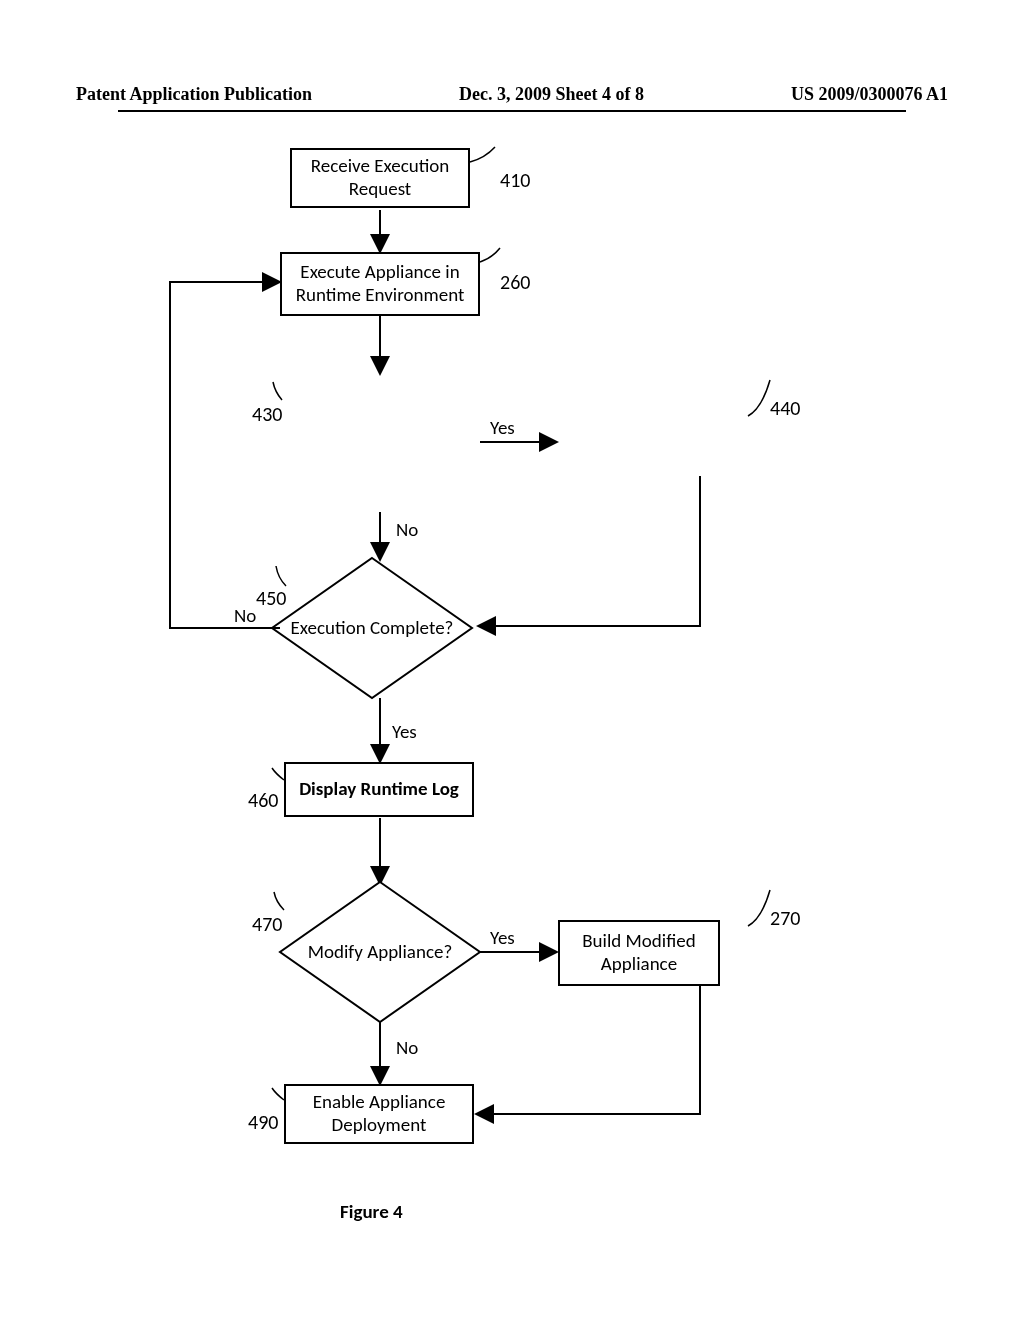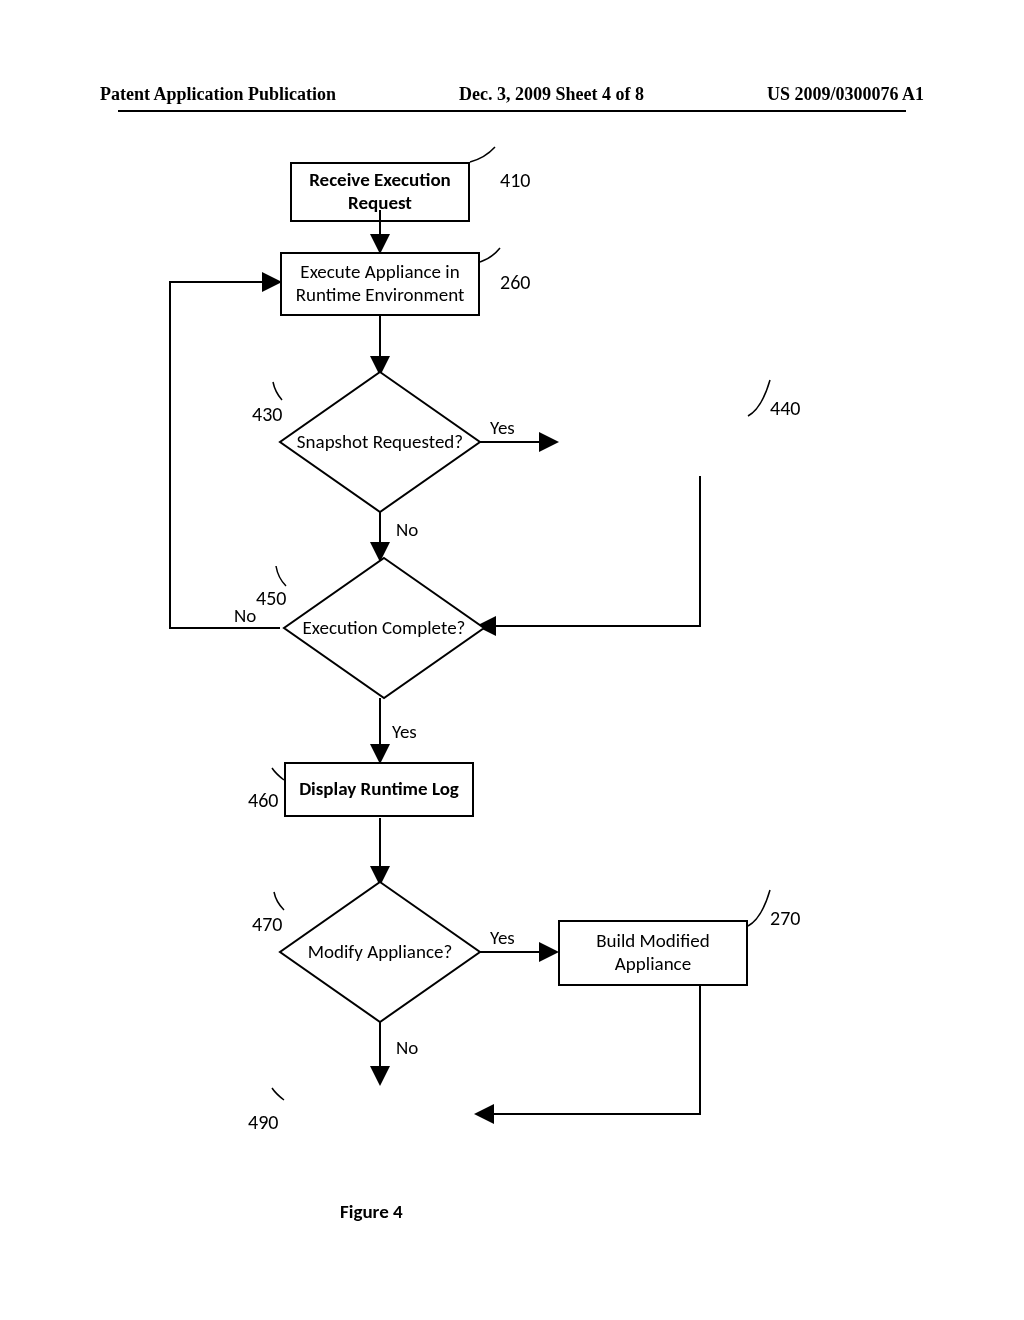--- a/index.html
+++ b/index.html
@@ -14,21 +14,21 @@
     height: 1320px;
     background: #fff;
   }
   .header {
     position: absolute;
     top: 84px;
     left: 0;
     width: 1024px;
     display: flex;
     justify-content: space-between;
-    padding: 0 100px;
+    padding: 0 76px;
     box-sizing: border-box;
     font-weight: bold;
     font-size: 18px;
   }
   .header-rule {
     position: absolute;
     top: 110px;
     left: 118px;
     width: 788px;
     height: 0;
@@ -120,21 +120,21 @@
   <div class="diagram">
 
     <svg width="0" height="0" style="position:absolute">
       <defs>
         <marker id="ah" markerWidth="10" markerHeight="10" refX="8" refY="5" orient="auto">
           <path d="M0,0 L10,5 L0,10 z" fill="#000"></path>
         </marker>
       </defs>
     </svg>
 
-    <div class="box" style="left:290px; top:42px; width:180px; height:60px;font-weight:bold;">
+    <div class="box" style="left:290px; top:28px; width:180px; height:60px;">
       <span>Receive Execution Request</span>
     </div>
     <div class="refnum" style="left:500px; top:18px;">410</div>
     <svg class="connector" style="left:0;top:0;width:1024px;height:1100px;">
       <path d="M470,42 Q485,38 495,27" stroke="#000" stroke-width="1.5" fill="none"></path>
     </svg>
 
     <svg class="connector" style="left:0;top:0;width:1024px;height:1100px;">
       <line x1="380" y1="90" x2="380" y2="130" stroke="#000" stroke-width="2" marker-end="url(#ah)"></line>
     </svg>
@@ -144,28 +144,20 @@
     </div>
     <div class="refnum" style="left:500px; top:120px;">260</div>
     <svg class="connector" style="left:0;top:0;width:1024px;height:1100px;">
       <path d="M480,142 Q492,138 500,128" stroke="#000" stroke-width="1.5" fill="none"></path>
     </svg>
 
     <svg class="connector" style="left:0;top:0;width:1024px;height:1100px;">
       <line x1="380" y1="196" x2="380" y2="252" stroke="#000" stroke-width="2" marker-end="url(#ah)"></line>
     </svg>
 
-    <div class="diamond" style="left:280px; top:252px;">
-      <svg viewBox="0 0 200 140">
-        <polygon points="100,0 200,70 100,140 0,70" fill="#fff" stroke="#000" stroke-width="2"></polygon>
-      </svg>
-      <div class="label">
-          <span>Snapshot Requested?</span>
-        </div>
-    </div>
     <div class="refnum" style="left:252px; top:252px;">430</div>
     <svg class="connector" style="left:0;top:0;width:1024px;height:1100px;">
       <path d="M282,280 Q275,272 273,262" stroke="#000" stroke-width="1.5" fill="none"></path>
     </svg>
 
     <svg class="connector" style="left:0;top:0;width:1024px;height:1100px;">
       <line x1="480" y1="322" x2="555" y2="322" stroke="#000" stroke-width="2" marker-end="url(#ah)"></line>
     </svg>
     <div class="pathlabel" style="left:490px; top:296px;">Yes</div>
 
@@ -176,21 +168,21 @@
 
     <svg class="connector" style="left:0;top:0;width:1024px;height:1100px;">
       <path d="M700,356 L700,506 L480,506" stroke="#000" stroke-width="2" fill="none" marker-end="url(#ah)"></path>
     </svg>
 
     <svg class="connector" style="left:0;top:0;width:1024px;height:1100px;">
       <line x1="380" y1="392" x2="380" y2="438" stroke="#000" stroke-width="2" marker-end="url(#ah)"></line>
     </svg>
     <div class="pathlabel" style="left:396px; top:398px;">No</div>
 
-    <div class="diamond" style="left:284px; top:438px;">
+    <div class="diamond" style="left:272px; top:438px;">
       <svg viewBox="0 0 200 140">
         <polygon points="100,0 200,70 100,140 0,70" fill="#fff" stroke="#000" stroke-width="2"></polygon>
       </svg>
       <div class="label">
           <span>Execution Complete?</span>
         </div>
     </div>
     <div class="refnum" style="left:256px; top:436px;">450</div>
     <svg class="connector" style="left:0;top:0;width:1024px;height:1100px;">
       <path d="M286,466 Q278,458 276,446" stroke="#000" stroke-width="1.5" fill="none"></path>
@@ -229,37 +221,40 @@
     <div class="refnum" style="left:252px; top:762px;">470</div>
     <svg class="connector" style="left:0;top:0;width:1024px;height:1100px;">
       <path d="M284,790 Q276,782 274,772" stroke="#000" stroke-width="1.5" fill="none"></path>
     </svg>
 
     <svg class="connector" style="left:0;top:0;width:1024px;height:1100px;">
       <line x1="480" y1="832" x2="555" y2="832" stroke="#000" stroke-width="2" marker-end="url(#ah)"></line>
     </svg>
     <div class="pathlabel" style="left:490px; top:806px;">Yes</div>
 
-    <div class="box" style="left:558px; top:800px; width:190px; height:66px;">
+    <div class="box" style="left:558px; top:800px; width:162px; height:66px;">
       <span>Build Modified Appliance</span>
     </div>
     <div class="refnum" style="left:770px; top:756px;">270</div>
     <svg class="connector" style="left:0;top:0;width:1024px;height:1100px;">
       <path d="M748,806 Q762,798 770,770" stroke="#000" stroke-width="1.5" fill="none"></path>
     </svg>
 
     <svg class="connector" style="left:0;top:0;width:1024px;height:1100px;">
       <path d="M700,866 L700,994 L478,994" stroke="#000" stroke-width="2" fill="none" marker-end="url(#ah)"></path>
     </svg>
 
     <svg class="connector" style="left:0;top:0;width:1024px;height:1100px;">
       <line x1="380" y1="902" x2="380" y2="962" stroke="#000" stroke-width="2" marker-end="url(#ah)"></line>
     </svg>
     <div class="pathlabel" style="left:396px; top:916px;">No</div>
 
+    <div class="box" style="left:284px; top:964px; width:190px; height:60px;">
+      <span>Enable Appliance Deployment</span>
+    </div>
     <div class="refnum" style="left:248px; top:960px;">490</div>
     <svg class="connector" style="left:0;top:0;width:1024px;height:1100px;">
       <path d="M284,980 Q276,974 272,968" stroke="#000" stroke-width="1.5" fill="none"></path>
     </svg>
 
     <div class="caption" style="left:340px; top:1080px;">Figure 4</div>
 
   </div>
 </div>
 

